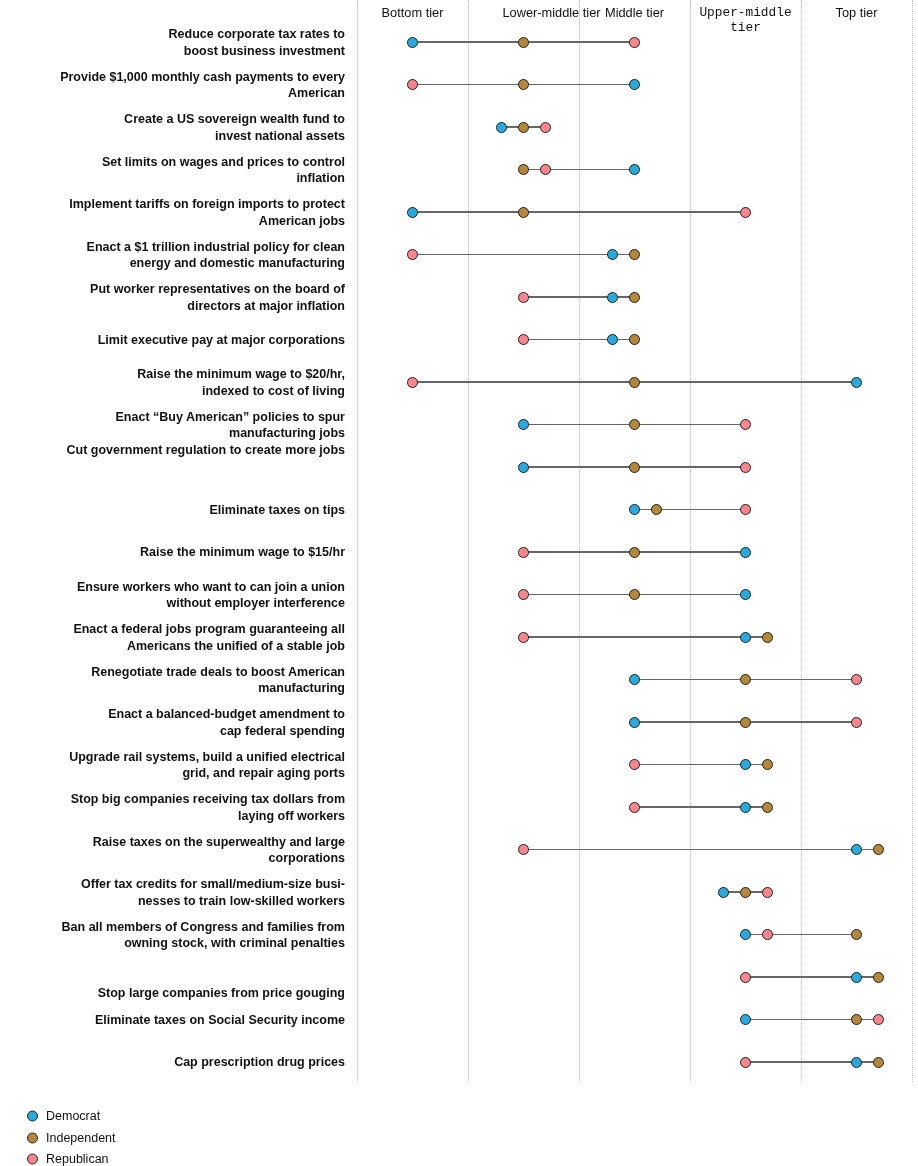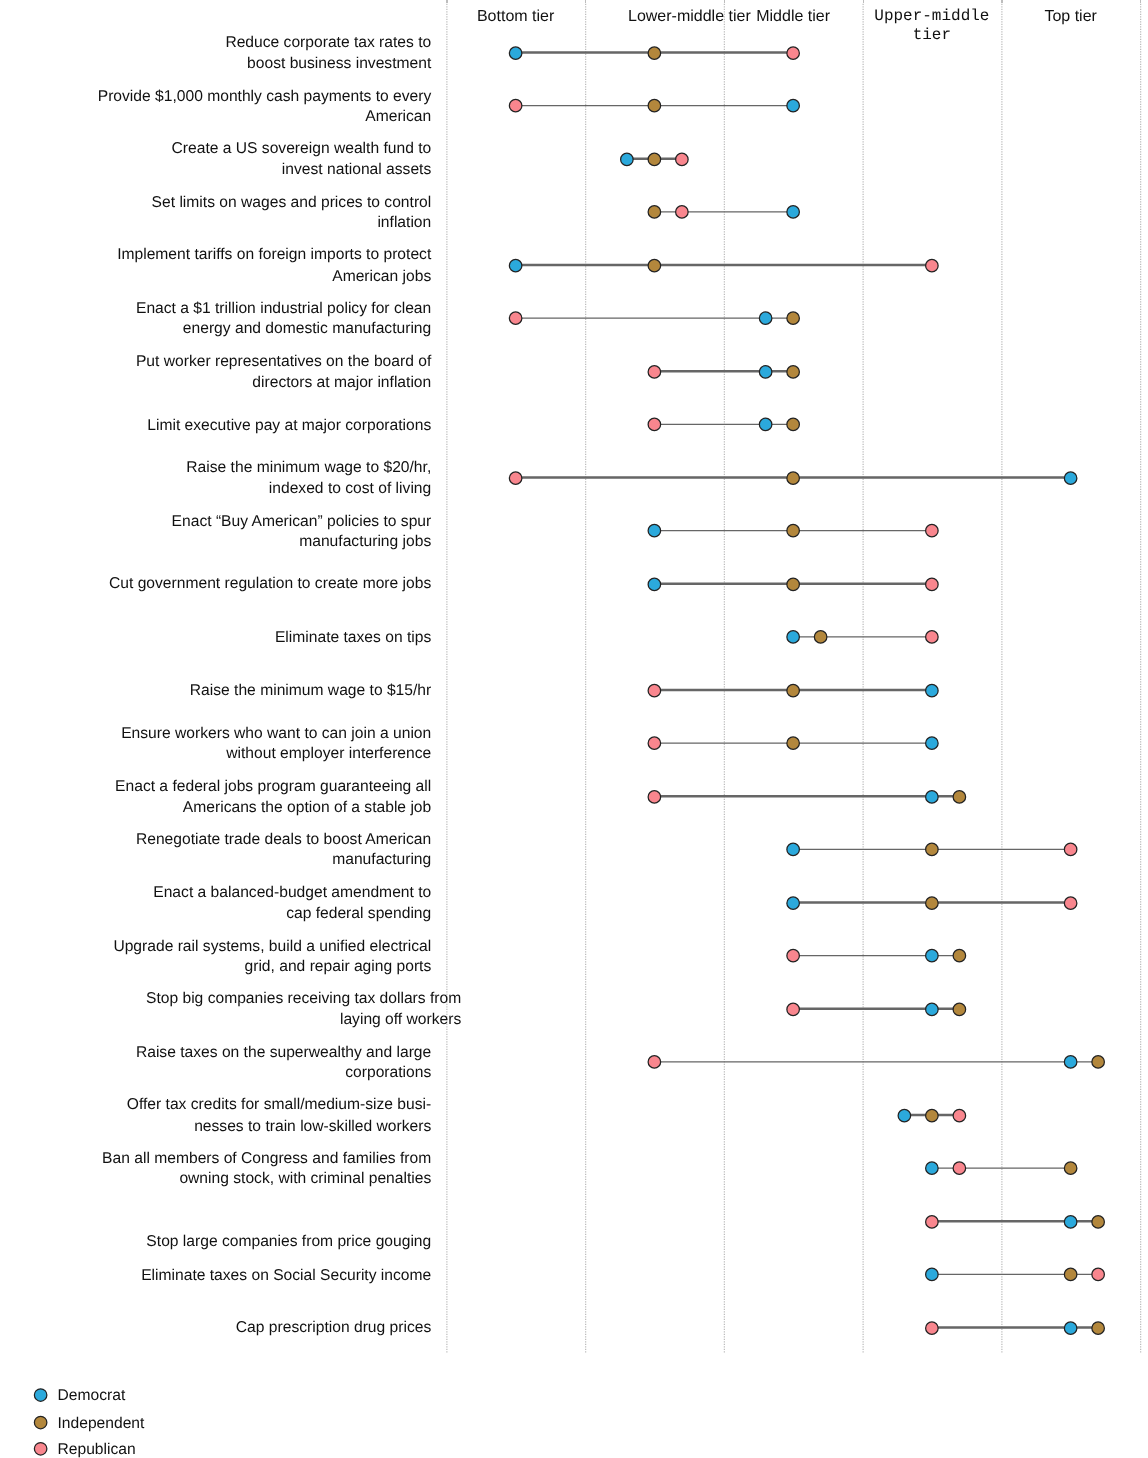--- a/index.html
+++ b/index.html
@@ -13,21 +13,21 @@
     position:absolute;top:5px;height:15px;line-height:15px;
     text-align:center;font-size:12.8px;color:#111;
   }
   .gridline{
     position:absolute;top:0;width:0;height:1082px;
     border-left:1px dotted #bdbdbd;
   }
   .row-label{
     position:absolute;left:0;width:345px;text-align:right;
     font-size:12.5px;line-height:16.5px;white-space:pre-line;
-    transform:translateY(-50%);color:#111;
+    transform:translateY(-50%);color:#111;font-weight:bold;
   }
   .connector{
     position:absolute;height:1.4px;background:#666;
   }
   .dot{
     position:absolute;width:11px;height:11px;border-radius:50%;
     border:1.4px solid #222;box-sizing:border-box;background:#ccc;
   }
   .legend-item{position:absolute;height:12px;}
   .legend-swatch{
@@ -112,21 +112,21 @@
       <div class="connector" style="left: 412.5px; width: 444px; top: 381.3px;"></div>
       <div class="dot" style="left: 851px; top: 376.5px; background: rgb(43, 169, 220);"></div>
       <div class="dot" style="left: 629px; top: 376.5px; background: rgb(179, 135, 60);"></div>
       <div class="dot" style="left: 407px; top: 376.5px; background: rgb(249, 134, 142);"></div>
       <div class="row-label" style="top: 424.5px;">Enact “Buy American” policies to spur
 manufacturing jobs</div>
       <div class="connector" style="left: 523.5px; width: 222px; top: 423.8px;"></div>
       <div class="dot" style="left: 518px; top: 419px; background: rgb(43, 169, 220);"></div>
       <div class="dot" style="left: 629px; top: 419px; background: rgb(179, 135, 60);"></div>
       <div class="dot" style="left: 740px; top: 419px; background: rgb(249, 134, 142);"></div>
-      <div class="row-label" style="top: 467px;">Cut government regulation to create more jobs</div>
+      <div class="row-label" style="top: 450px;">Cut government regulation to create more jobs</div>
       <div class="connector" style="left: 523.5px; width: 222px; top: 466.3px;"></div>
       <div class="dot" style="left: 518px; top: 461.5px; background: rgb(43, 169, 220);"></div>
       <div class="dot" style="left: 629px; top: 461.5px; background: rgb(179, 135, 60);"></div>
       <div class="dot" style="left: 740px; top: 461.5px; background: rgb(249, 134, 142);"></div>
       <div class="row-label" style="top: 509.5px;">Eliminate taxes on tips</div>
       <div class="connector" style="left: 634.5px; width: 111px; top: 508.8px;"></div>
       <div class="dot" style="left: 629px; top: 504px; background: rgb(43, 169, 220);"></div>
       <div class="dot" style="left: 651.2px; top: 504px; background: rgb(179, 135, 60);"></div>
       <div class="dot" style="left: 740px; top: 504px; background: rgb(249, 134, 142);"></div>
       <div class="row-label" style="top: 552px;">Raise the minimum wage to $15/hr</div>
@@ -134,21 +134,21 @@
       <div class="dot" style="left: 740px; top: 546.5px; background: rgb(43, 169, 220);"></div>
       <div class="dot" style="left: 629px; top: 546.5px; background: rgb(179, 135, 60);"></div>
       <div class="dot" style="left: 518px; top: 546.5px; background: rgb(249, 134, 142);"></div>
       <div class="row-label" style="top: 594.5px;">Ensure workers who want to can join a union
 without employer interference</div>
       <div class="connector" style="left: 523.5px; width: 222px; top: 593.8px;"></div>
       <div class="dot" style="left: 740px; top: 589px; background: rgb(43, 169, 220);"></div>
       <div class="dot" style="left: 629px; top: 589px; background: rgb(179, 135, 60);"></div>
       <div class="dot" style="left: 518px; top: 589px; background: rgb(249, 134, 142);"></div>
       <div class="row-label" style="top: 637px;">Enact a federal jobs program guaranteeing all
-Americans the option of a stable job</div>
+Americans the unified of a stable job</div>
       <div class="connector" style="left: 523.5px; width: 244.2px; top: 636.3px;"></div>
       <div class="dot" style="left: 740px; top: 631.5px; background: rgb(43, 169, 220);"></div>
       <div class="dot" style="left: 762.2px; top: 631.5px; background: rgb(179, 135, 60);"></div>
       <div class="dot" style="left: 518px; top: 631.5px; background: rgb(249, 134, 142);"></div>
       <div class="row-label" style="top: 679.5px;">Renegotiate trade deals to boost American
 manufacturing</div>
       <div class="connector" style="left: 634.5px; width: 222px; top: 678.8px;"></div>
       <div class="dot" style="left: 629px; top: 674px; background: rgb(43, 169, 220);"></div>
       <div class="dot" style="left: 740px; top: 674px; background: rgb(179, 135, 60);"></div>
       <div class="dot" style="left: 851px; top: 674px; background: rgb(249, 134, 142);"></div>
@@ -157,21 +157,21 @@
       <div class="connector" style="left: 634.5px; width: 222px; top: 721.3px;"></div>
       <div class="dot" style="left: 629px; top: 716.5px; background: rgb(43, 169, 220);"></div>
       <div class="dot" style="left: 740px; top: 716.5px; background: rgb(179, 135, 60);"></div>
       <div class="dot" style="left: 851px; top: 716.5px; background: rgb(249, 134, 142);"></div>
       <div class="row-label" style="top: 764.5px;">Upgrade rail systems, build a unified electrical
 grid, and repair aging ports</div>
       <div class="connector" style="left: 634.5px; width: 133.2px; top: 763.8px;"></div>
       <div class="dot" style="left: 740px; top: 759px; background: rgb(43, 169, 220);"></div>
       <div class="dot" style="left: 762.2px; top: 759px; background: rgb(179, 135, 60);"></div>
       <div class="dot" style="left: 629px; top: 759px; background: rgb(249, 134, 142);"></div>
-      <div class="row-label" style="top: 807px; padding-left: 24px;">Stop big companies receiving tax dollars from
+      <div class="row-label" style="top: 807px;">Stop big companies receiving tax dollars from
 laying off workers</div>
       <div class="connector" style="left: 634.5px; width: 133.2px; top: 806.3px;"></div>
       <div class="dot" style="left: 740px; top: 801.5px; background: rgb(43, 169, 220);"></div>
       <div class="dot" style="left: 762.2px; top: 801.5px; background: rgb(179, 135, 60);"></div>
       <div class="dot" style="left: 629px; top: 801.5px; background: rgb(249, 134, 142);"></div>
       <div class="row-label" style="top: 849.5px;">Raise taxes on the superwealthy and large
 corporations</div>
       <div class="connector" style="left: 523.5px; width: 355.2px; top: 848.8px;"></div>
       <div class="dot" style="left: 851px; top: 844px; background: rgb(43, 169, 220);"></div>
       <div class="dot" style="left: 873.2px; top: 844px; background: rgb(179, 135, 60);"></div>

